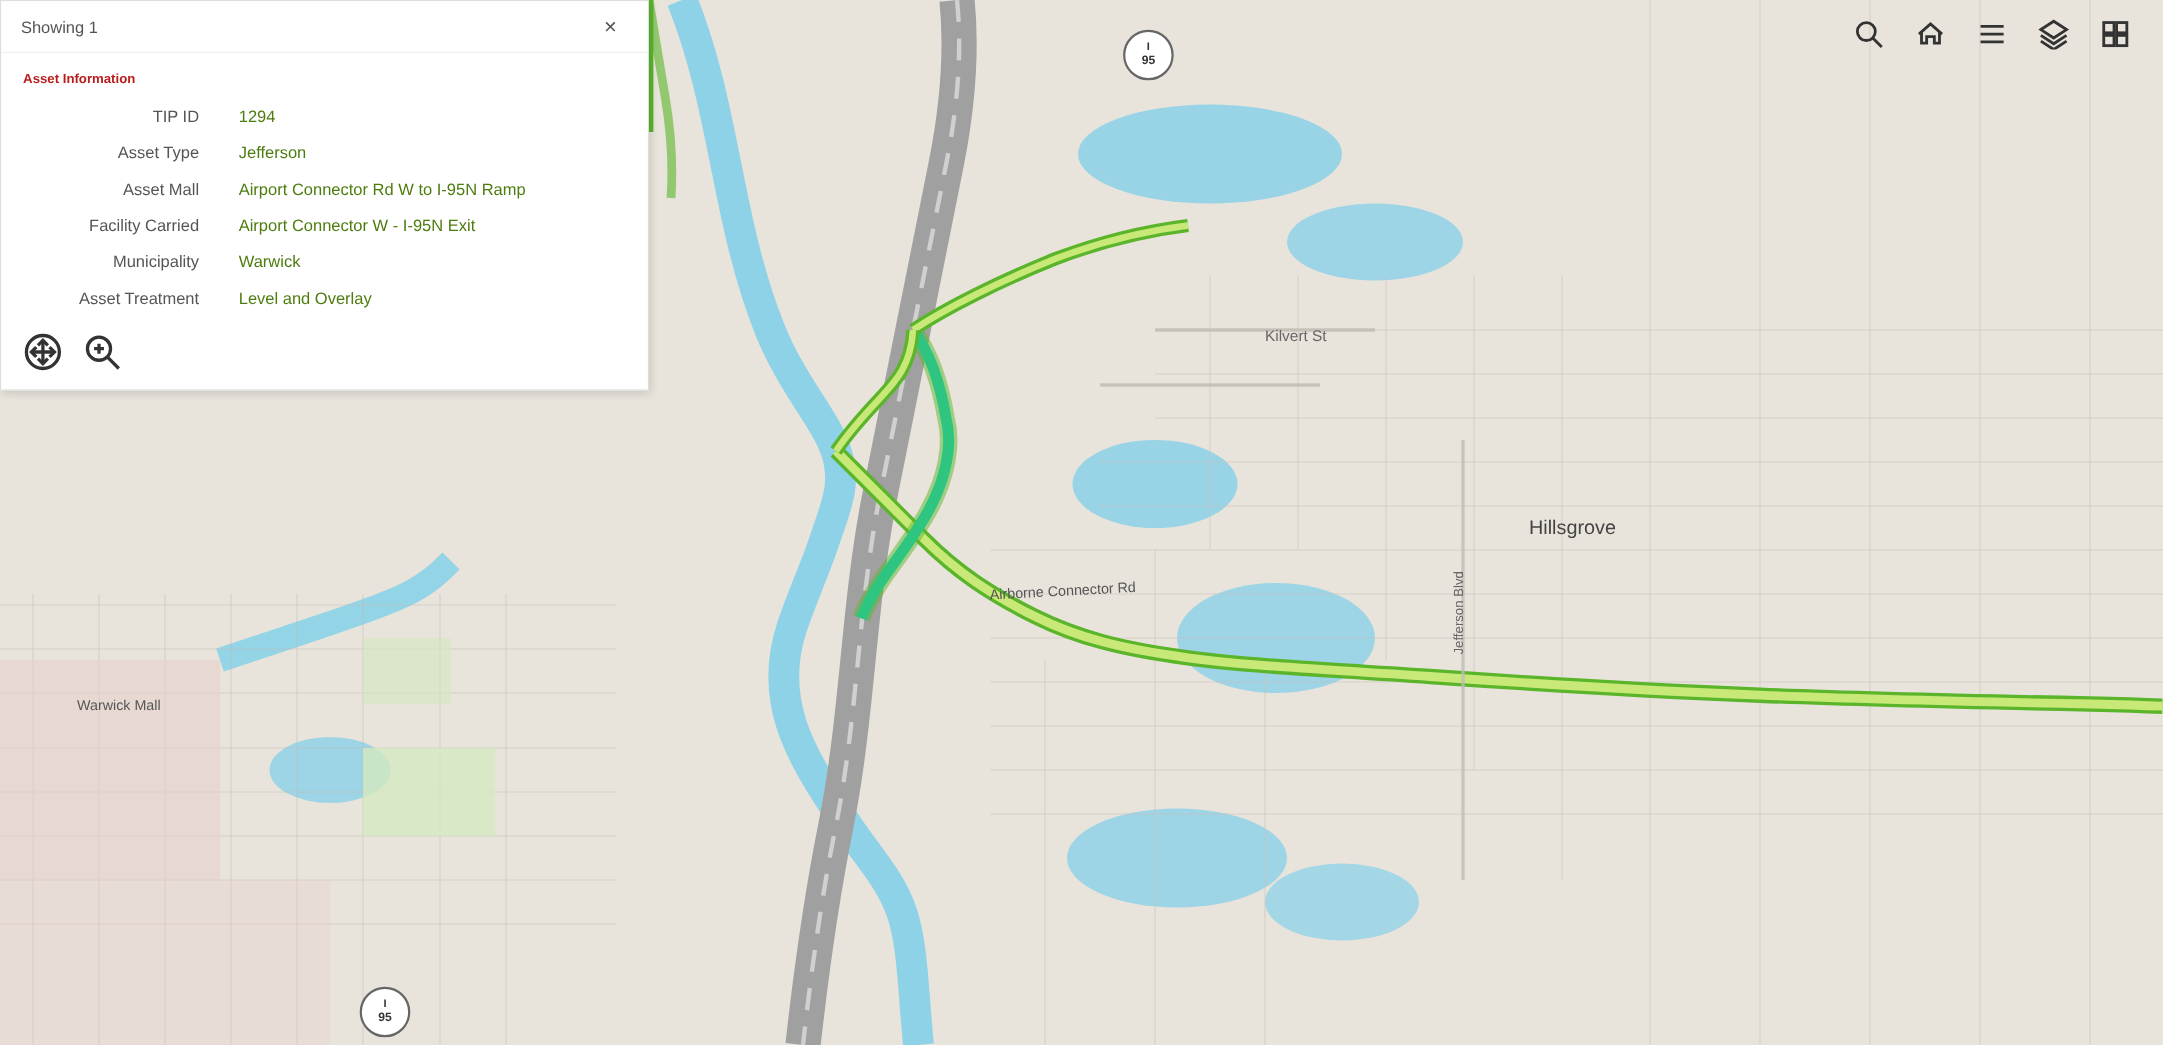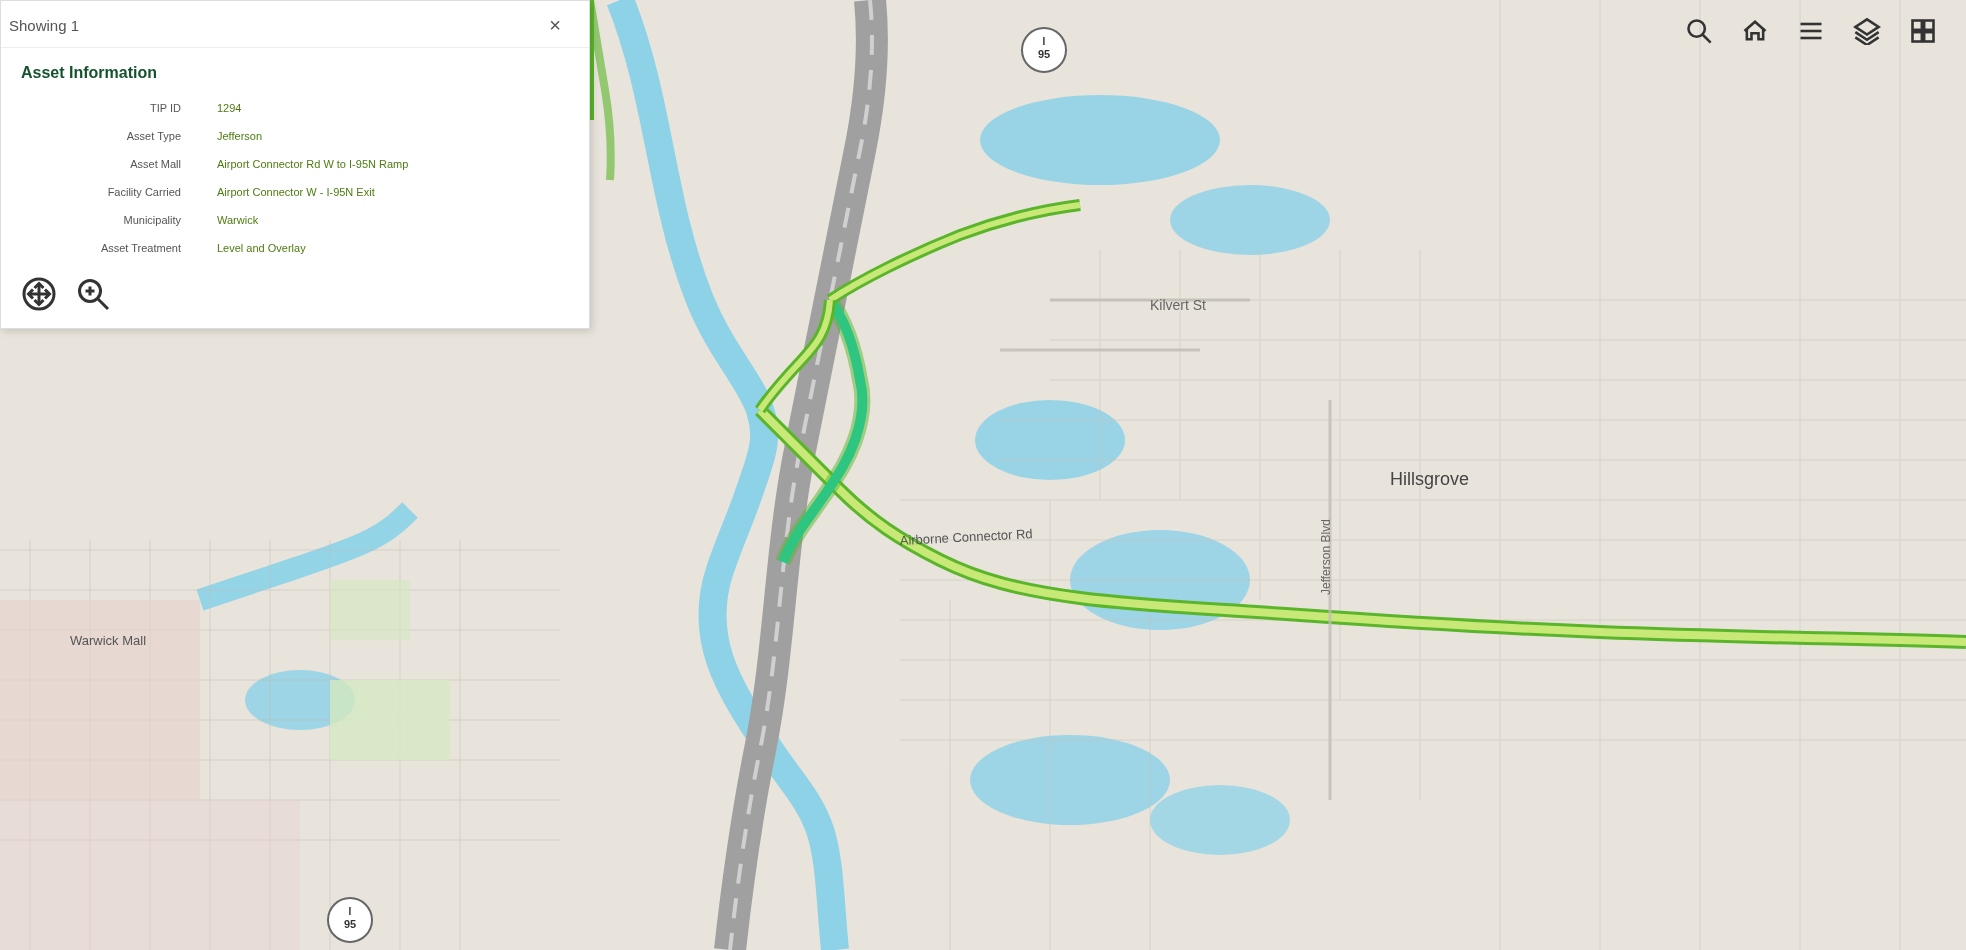--- a/index.html
+++ b/index.html
@@ -52,55 +52,55 @@
       border: 1px solid #ddd;
       box-shadow: 2px 2px 8px rgba(0,0,0,0.15);
       z-index: 20;
       padding-bottom: 16px;
     }
 
     #panel-header {
       display: flex;
       justify-content: space-between;
       align-items: center;
-      padding: 10px 20px 8px 8px;
+      padding: 10px 20px 8px 18px;
       border-bottom: 1px solid #eee;
     }
 
     #panel-title {
       font-size: 15px;
       color: #555;
       font-weight: normal;
     }
 
     #close-btn {
       width: 28px; height: 28px;
       cursor: pointer;
       display: flex; align-items: center; justify-content: center;
       color: #555;
       font-size: 20px;
     }
 
     #asset-info-title {
-      font-size: 16px;
+      font-size: 12px;
       font-weight: bold;
       padding: 16px 20px 12px 20px;
-      color: #14532d;
+      color: #b91c1c;
     }
 
     #info-table {
       width: 100%;
       border-collapse: collapse;
       padding: 0 10px;
     }
 
     #info-table tr td {
       padding: 8px 16px;
       vertical-align: top;
-      font-size: 11px;
+      font-size: 15px;
     }
 
     #info-table tr td:first-child {
       text-align: right;
       color: #555;
       width: 200px;
       padding-right: 20px;
     }
 
     #info-table tr td:last-child {

